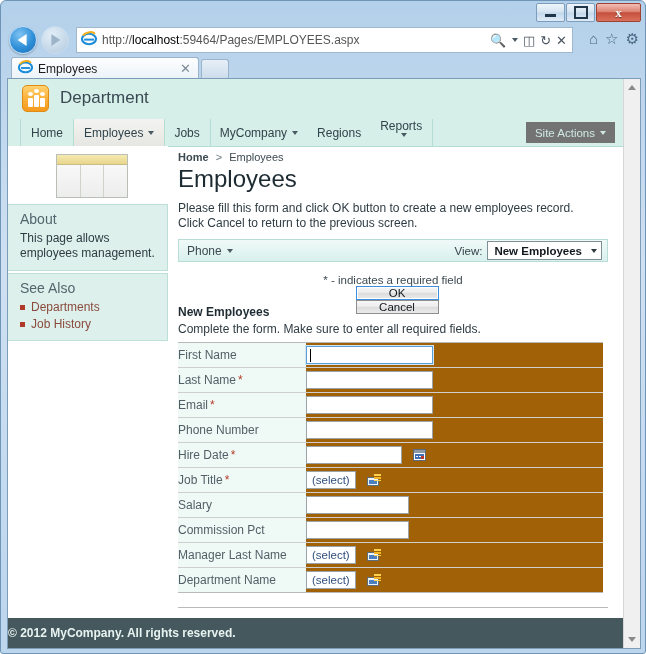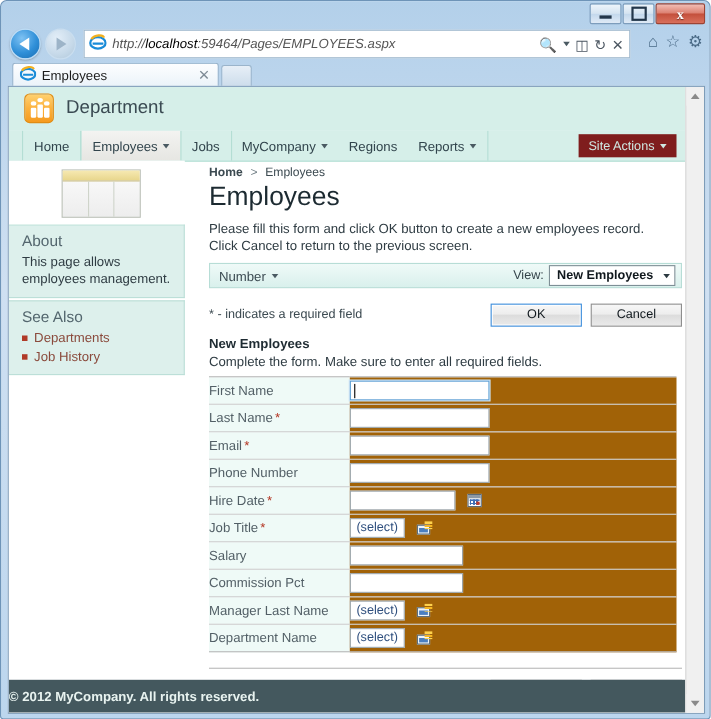--- a/index.html
+++ b/index.html
@@ -93,21 +93,20 @@
   }
   #ie-favicon {
     margin-left: 4px; margin-right: 5px;
     flex: 0 0 auto;
   }
   #url-text {
     flex: 1 1 auto;
     font-size: 12px; color: #555;
     white-space: nowrap; overflow: hidden;
     font-family: "Liberation Sans", sans-serif;
-    font-style: italic;
   }
   #url-text .host { color: #000; }
   .addr-icons {
     flex: 0 0 auto; display: flex; align-items: center;
     gap: 5px; padding-right: 5px; color: #4a5560;
   }
   .addr-icons span { font-size: 13px; line-height: 1; }
   #chromebtns {
     position: absolute; right: 6px; top: 8px;
     display: flex; gap: 7px; color: #4a6a86;
@@ -228,21 +227,21 @@
   .caret {
     display: inline-block; margin-left: 5px;
     width: 0; height: 0;
     border-left: 3.5px solid transparent;
     border-right: 3.5px solid transparent;
     border-top: 4px solid #4a5a62;
   }
   #site-actions {
     position: absolute; right: 8px; top: 3px;
     height: 21px; padding: 0 9px;
-    background: #7f1d1d;
+    background: #737373;
     color: #cfe8e2; font-size: 11.5px;
     display: flex; align-items: center;
   }
   #site-actions .caret { border-top-color: #cfe8e2; }
 
   
   #sidebar {
     position: absolute; left: 0; top: 67px;
     width: 160px;
   }
@@ -287,21 +286,20 @@
     margin-right: 6px; flex: 0 0 auto;
   }
   .sb-link {
     font-size: 12px; color: #8a4a3c; text-decoration: none;
   }
 
   
   #content {
     position: absolute; left: 170px; top: 72px;
     width: 430px;
-    margin-left: 12px;
   }
   #breadcrumb { font-size: 11px; color: #3c4a51; }
   #breadcrumb .sep { margin: 0 4px; color: #6d7b82; }
   #page-title {
     font-size: 24px; color: #1c2a31; margin: 2px 0 8px 0;
     font-weight: normal;
   }
   .intro {
     font-size: 12px; color: #2f3c43; line-height: 15px; margin-bottom: 8px;
   }
@@ -326,21 +324,21 @@
     height: 19px; padding: 0 4px 0 6px;
     background: #fff; border: 1px solid #7e8f96;
     display: flex; align-items: center;
     font-size: 11.5px; color: #10181d; font-weight: bold;
     box-sizing: border-box;
   }
   #view-select .caret { border-top-color: #2b3940; margin-left: 9px; }
 
   
   .reqrow {
-    display: flex; align-items: center; height: 24px;
+    display: flex; align-items: center; height: 24px; flex-direction: column;
   }
   .reqnote { font-size: 11.5px; color: #3c4a51; flex: 1 1 auto; }
   .btn {
     width: 83px; height: 21px;
     font-size: 11.5px; color: #10181d;
     background: linear-gradient(to bottom, #f7f7f7 0%, #ededed 45%, #dcdcdc 50%, #eaeaea 100%);
     border: 1px solid #8e8e8e;
     box-sizing: border-box;
     display: flex; align-items: center; justify-content: center;
     margin-left: 8px;
@@ -564,21 +562,21 @@
           <div class="navitem" style="border-left:none;">
             <span>Jobs</span>
           </div>
           <div class="navitem" style="border:none;">
             <span>MyCompany</span>
             <i class="caret"></i>
           </div>
           <div class="navitem" style="border:none;">
             <span>Regions</span>
           </div>
-          <div class="navitem" style="border-left:none;">
+          <div class="navitem" style="border-left:none;flex-direction:column;">
             <span>Reports</span>
             <i class="caret"></i>
           </div>
         </div>
         <div id="site-actions">
           <span>Site Actions</span>
           <i class="caret"></i>
         </div>
       </div>
 
@@ -616,21 +614,21 @@
           <span>Employees</span>
         </div>
         <h1 id="page-title">Employees</h1>
         <div class="intro">
           <div>Please fill this form and click OK button to create a new employees record.</div>
           <div>Click Cancel to return to the previous screen.</div>
         </div>
 
         <div id="toolbar">
           <div class="rec">
-            <span>Number</span>
+            <span>Phone</span>
             <i class="caret"></i>
           </div>
           <div class="spacer"></div>
           <span class="viewlabel">View:</span>
           <div id="view-select">
             <span>New Employees</span>
             <i class="caret"></i>
           </div>
         </div>
 

